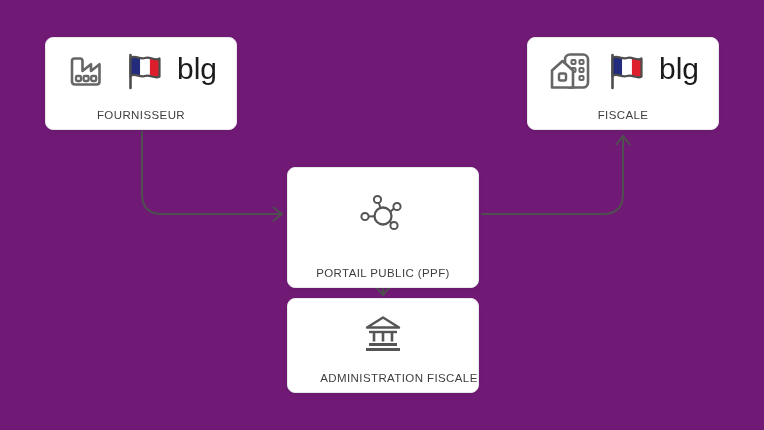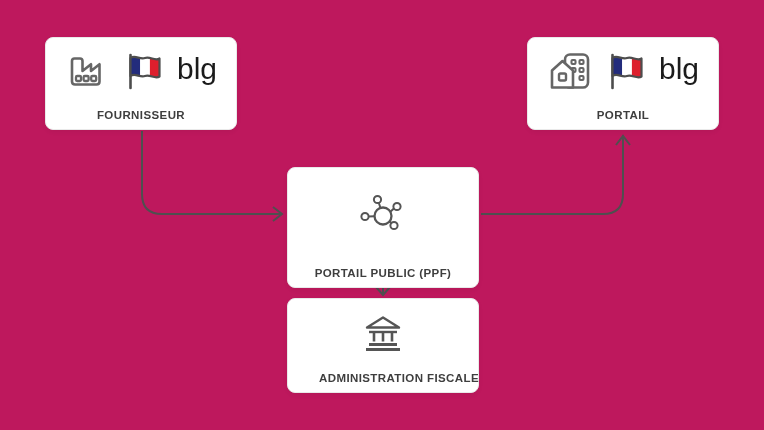--- a/index.html
+++ b/index.html
@@ -1,35 +1,35 @@
 <!DOCTYPE html>
 <html><head>
 <meta charset="utf-8">
 <style>
   html,body{margin:0;padding:0;background:#ffffff;}
   .canvas{
-    position:relative;width:764px;height:430px;background:#be185d;overflow:hidden;
+    position:relative;width:764px;height:430px;background:#701a75;overflow:hidden;
     font-family:"Liberation Sans", sans-serif;
   }
   .node{
     position:absolute;background:#ffffff;border:1px solid #e9e9e9;border-radius:8px;
     box-shadow:0 2px 5px rgba(0,0,0,0.05);
     display:flex;flex-direction:column;align-items:center;justify-content:flex-end;
     box-sizing:border-box;padding-bottom:8px;
   }
   .node-fournisseur{left:45px;top:37px;width:192px;height:93px;}
   .node-acheteur{left:527px;top:37px;width:192px;height:93px;}
   .node-portail{left:287px;top:167px;width:192px;height:121px;}
   .node-administration{left:287px;top:298px;width:192px;height:95px;padding-left:32px;}
   .icon-row{
     position:absolute;left:0;right:0;top:0;bottom:26px;
     display:flex;align-items:center;justify-content:center;gap:13px;
   }
   .node-label{
-    font-size:11.5px;letter-spacing:0.4px;color:#3e3e3e;font-weight:700;
+    font-size:11.5px;letter-spacing:0.4px;color:#3e3e3e;font-weight:400;
     white-space:nowrap;position:relative;z-index:2;
   }
   .logo-text{
     font-size:30px;font-weight:400;color:#1b1b1b;line-height:1;
     letter-spacing:0px;transform:translateY(-2px);
   }
   .arrows{position:absolute;left:0;top:0;pointer-events:none;}
 </style>
 </head>
 <body>
@@ -99,21 +99,21 @@
         <line x1="6.5" y1="5" x2="6.5" y2="38" stroke="#4d4d4d" stroke-width="2.6" stroke-linecap="round"></line>
         <g clip-path="url(#flagclip2)">
           <rect x="6.5" y="3" width="9.7" height="28" fill="#232c7c"></rect>
           <rect x="16.2" y="3" width="9.7" height="28" fill="#ffffff"></rect>
           <rect x="25.9" y="3" width="9.6" height="28" fill="#dd1f2d"></rect>
         </g>
         <path d="M6.5 8 C11 4.5 16 10 21 8 C26 6 31 11.5 35.5 8.5 L35.5 26.5 C31 29.5 26 24 21 26 C16 28 11 22.5 6.5 26 Z" fill="none" stroke="#4d4d4d" stroke-width="2.2" stroke-linejoin="round"></path>
       </svg>
       <span class="logo-text">blg</span>
     </div>
-    <div class="node-label">PORTAIL</div>
+    <div class="node-label">FISCALE</div>
   </div>
 
   <div class="node node-portail">
     <div class="icon-row">
       <svg width="50" height="44" viewBox="0 0 50 44">
         <g fill="none" stroke="#555555" stroke-width="2.3">
           <circle cx="25" cy="23" r="8.5"></circle>
         </g>
         <g fill="none" stroke="#555555" stroke-width="2">
           <circle cx="19.5" cy="6.5" r="3.6"></circle>

